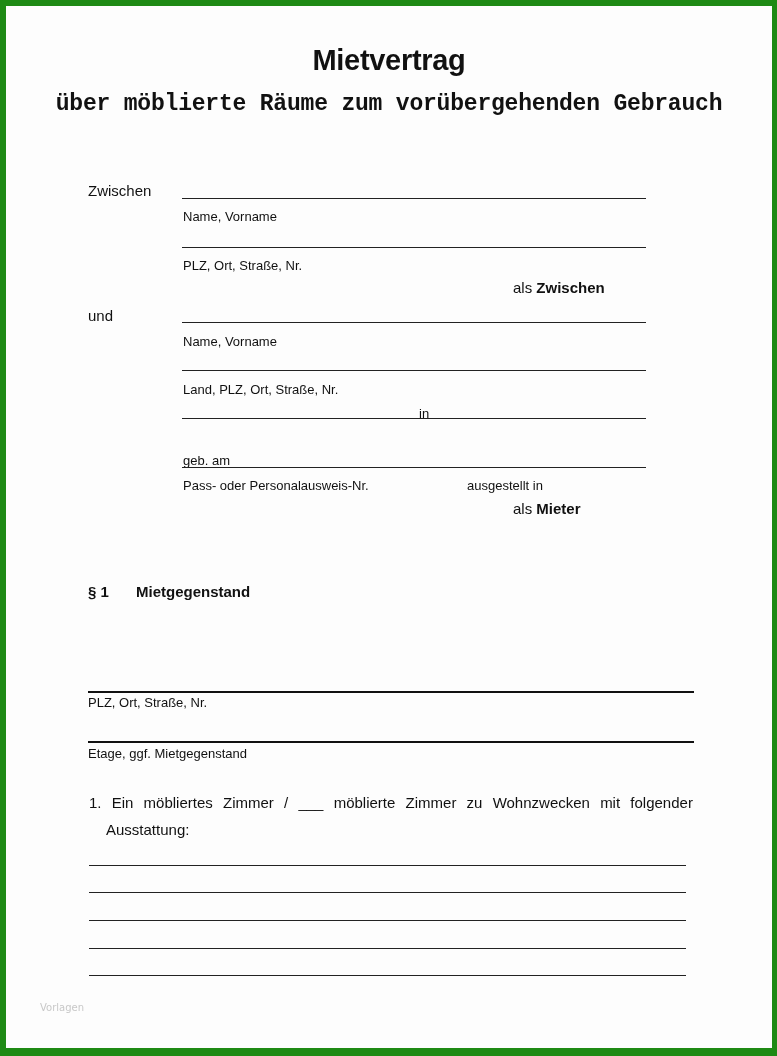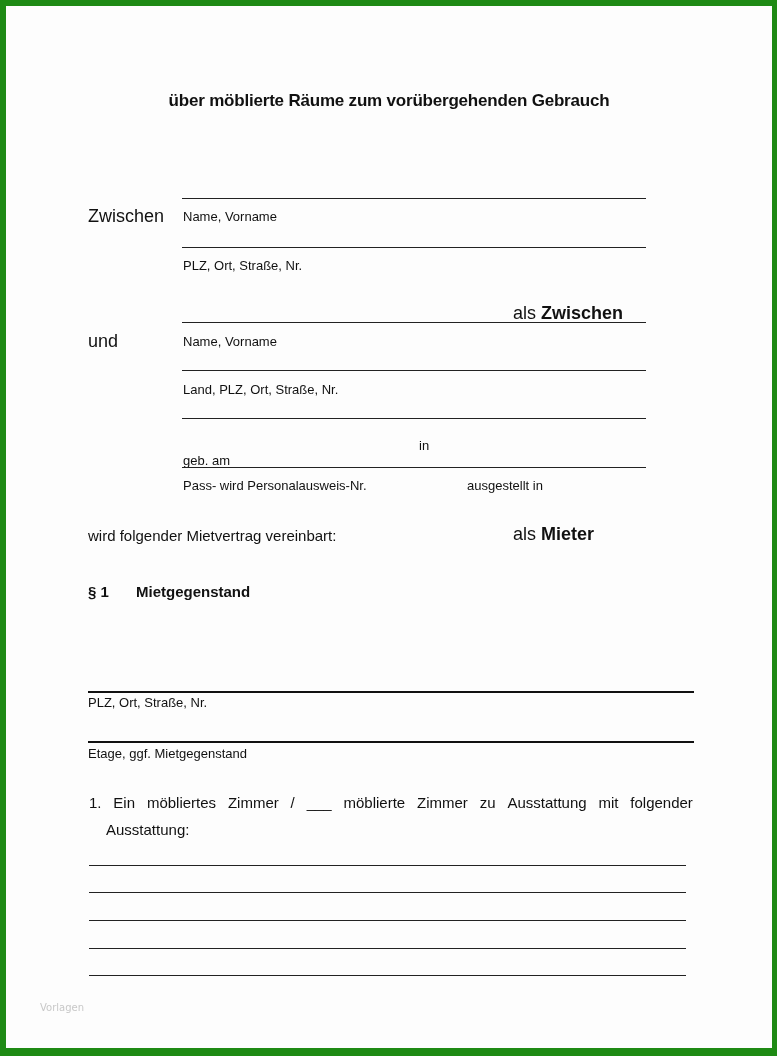--- a/index.html
+++ b/index.html
@@ -7,35 +7,36 @@
     width: 777px; height: 1056px; position: relative; overflow: hidden;
     background: #1e8a14;
     font-family: "Liberation Sans", sans-serif; color: #111;
   }
   .page {
     position: absolute; left: 6px; top: 6px; width: 766px; height: 1042px;
     background: #fdfdfd;
   }
   .abs { position: absolute; white-space: nowrap; }
   .title { left: 0; width: 766px; text-align: center; top: 38px; font-size: 29px; font-weight: bold; letter-spacing: -0.3px; }
-  .subtitle { left: 0; width: 766px; text-align: center; top: 85px; font-size: 17px; font-weight: bold; letter-spacing: -0.2px; }
-  .label-lg { font-size: 18px; margin-top: 24px; }
+  .subtitle { left: 0; width: 766px; text-align: center; top: 85px; font-size: 23px; font-weight: bold; letter-spacing: -0.2px; font-family: Liberation Mono, monospace; }
+  .label-lg { font-size: 15px; }
   .label-sm { font-size: 13px; }
   .fill-line { position: absolute; height: 0; border-top: 1px solid #222; }
   .thick-line { position: absolute; height: 0; border-top: 2px solid #111; }
   .bold { font-weight: bold; }
   .para { font-size: 15px; }
   .justify-line { position: absolute; left: 83px; width: 604px; font-size: 15px; display: flex; justify-content: space-between; }
   .watermark { font-family: "DejaVu Sans", sans-serif; font-size: 10px; color: #c8c8c8; }
 </style>
 </head>
 <body>
 
 <div class="page">
 
+  <div class="abs title">Mietvertrag</div>
   <div class="abs subtitle">über möblierte Räume zum vorübergehenden Gebrauch</div>
 
   <div class="abs label-lg" style="left:82px; top:176px;">Zwischen</div>
 
   <div class="fill-line" style="left:176px; width:464px; top:192px;"></div>
   <div class="abs label-sm" style="left:177px; top:203px;">Name, Vorname</div>
 
   <div class="fill-line" style="left:176px; width:464px; top:241px;"></div>
   <div class="abs label-sm" style="left:177px; top:252px;">PLZ, Ort, Straße, Nr.</div>
 
@@ -47,32 +48,31 @@
   <div class="abs label-lg" style="left:82px; top:301px;">und</div>
 
   <div class="fill-line" style="left:176px; width:464px; top:316px;"></div>
   <div class="abs label-sm" style="left:177px; top:328px;">Name, Vorname</div>
 
   <div class="fill-line" style="left:176px; width:464px; top:364px;"></div>
   <div class="abs label-sm" style="left:177px; top:376px;">Land, PLZ, Ort, Straße, Nr.</div>
 
   <div class="fill-line" style="left:176px; width:464px; top:412px;"></div>
   <div class="abs label-sm" style="left:177px; top:447px;">geb. am</div>
-  <div class="abs label-sm" style="left:413px; top:432px;">in</div>
+  <div class="abs label-sm" style="left:413px; top:400px;">in</div>
 
   <div class="fill-line" style="left:176px; width:464px; top:461px;"></div>
-  <div class="abs label-sm" style="left:177px; top:472px;">Pass- wird Personalausweis-Nr.</div>
+  <div class="abs label-sm" style="left:177px; top:472px;">Pass- oder Personalausweis-Nr.</div>
   <div class="abs label-sm" style="left:413px; top:472px;margin-left:48px;">ausgestellt  in</div>
 
   <div class="abs label-lg" style="left:507px; top:494px;">
     <span>als</span>
     <span class="bold">Mieter</span>
   </div>
 
-  <div class="abs para" style="left:82px; top:521px;">wird folgender Mietvertrag vereinbart:</div>
 
   <div class="abs para bold" style="left:82px; top:577px;">§ 1</div>
   <div class="abs para bold" style="left:130px; top:577px;">Mietgegenstand</div>
 
 
   <div class="thick-line" style="left:82px; width:606px; top:685px;"></div>
   <div class="abs label-sm" style="left:82px; top:689px;">PLZ, Ort, Straße, Nr.</div>
 
   <div class="thick-line" style="left:82px; width:606px; top:735px;"></div>
   <div class="abs label-sm" style="left:82px; top:740px;">Etage, ggf. Mietgegenstand</div>
@@ -80,21 +80,21 @@
   <div class="justify-line" style="top:788px;">
     <span>1.</span>
     <span>Ein</span>
     <span>möbliertes</span>
     <span>Zimmer</span>
     <span>/</span>
     <span>___</span>
     <span>möblierte</span>
     <span>Zimmer</span>
     <span>zu</span>
-    <span>Ausstattung</span>
+    <span>Wohnzwecken</span>
     <span>mit</span>
     <span>folgender</span>
   </div>
   <div class="abs para" style="left:100px; top:815px;">Ausstattung:</div>
 
   <div class="fill-line" style="left:83px; width:597px; top:859px;"></div>
   <div class="fill-line" style="left:83px; width:597px; top:886px;"></div>
   <div class="fill-line" style="left:83px; width:597px; top:914px;"></div>
   <div class="fill-line" style="left:83px; width:597px; top:942px;"></div>
   <div class="fill-line" style="left:83px; width:597px; top:969px;"></div>

